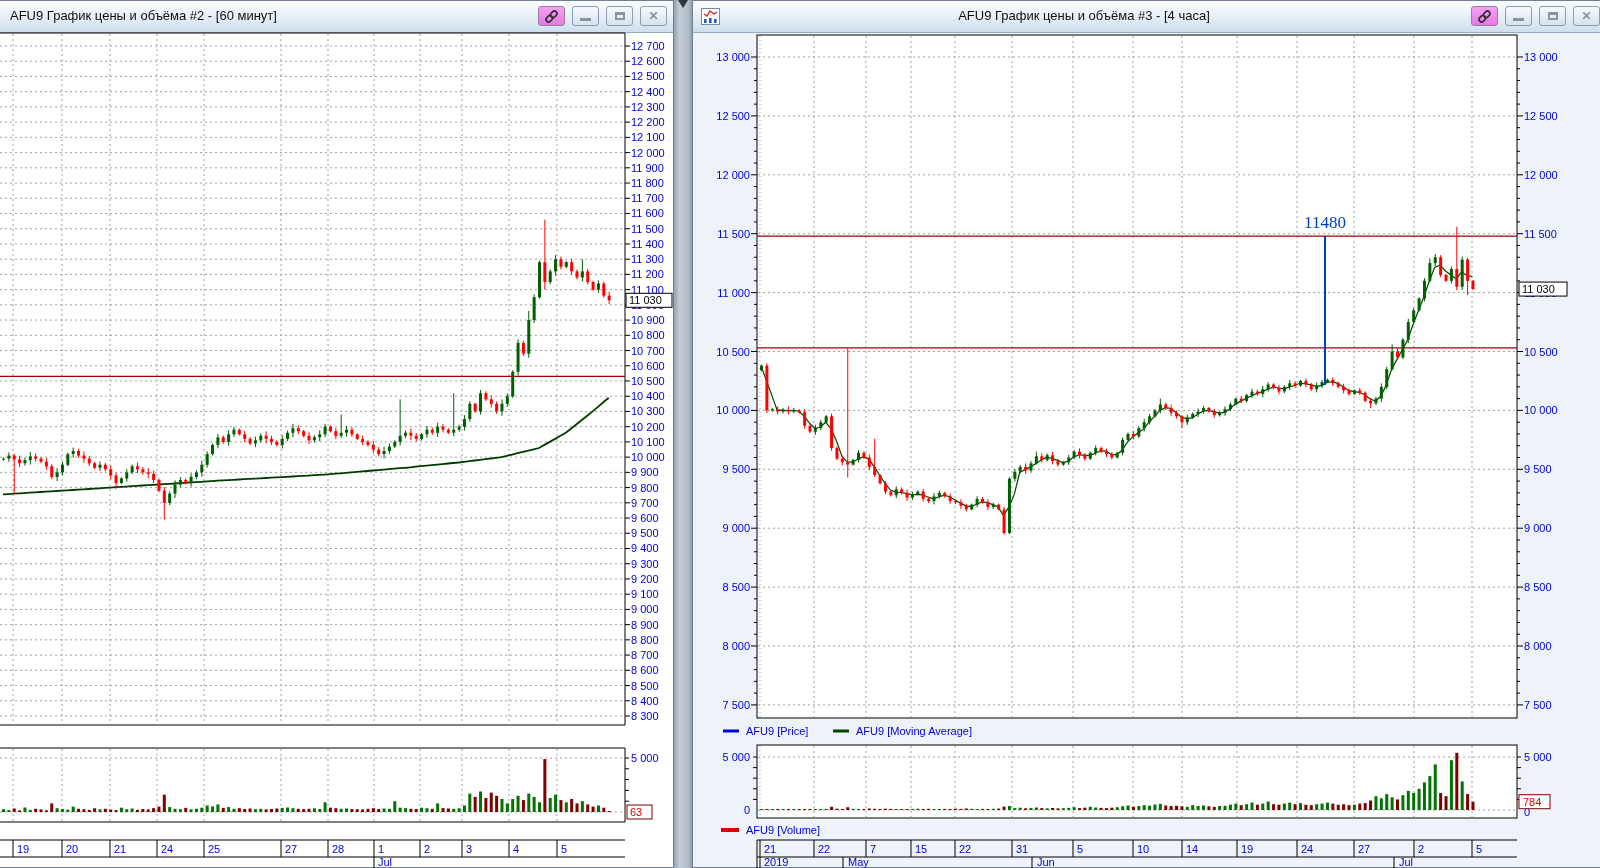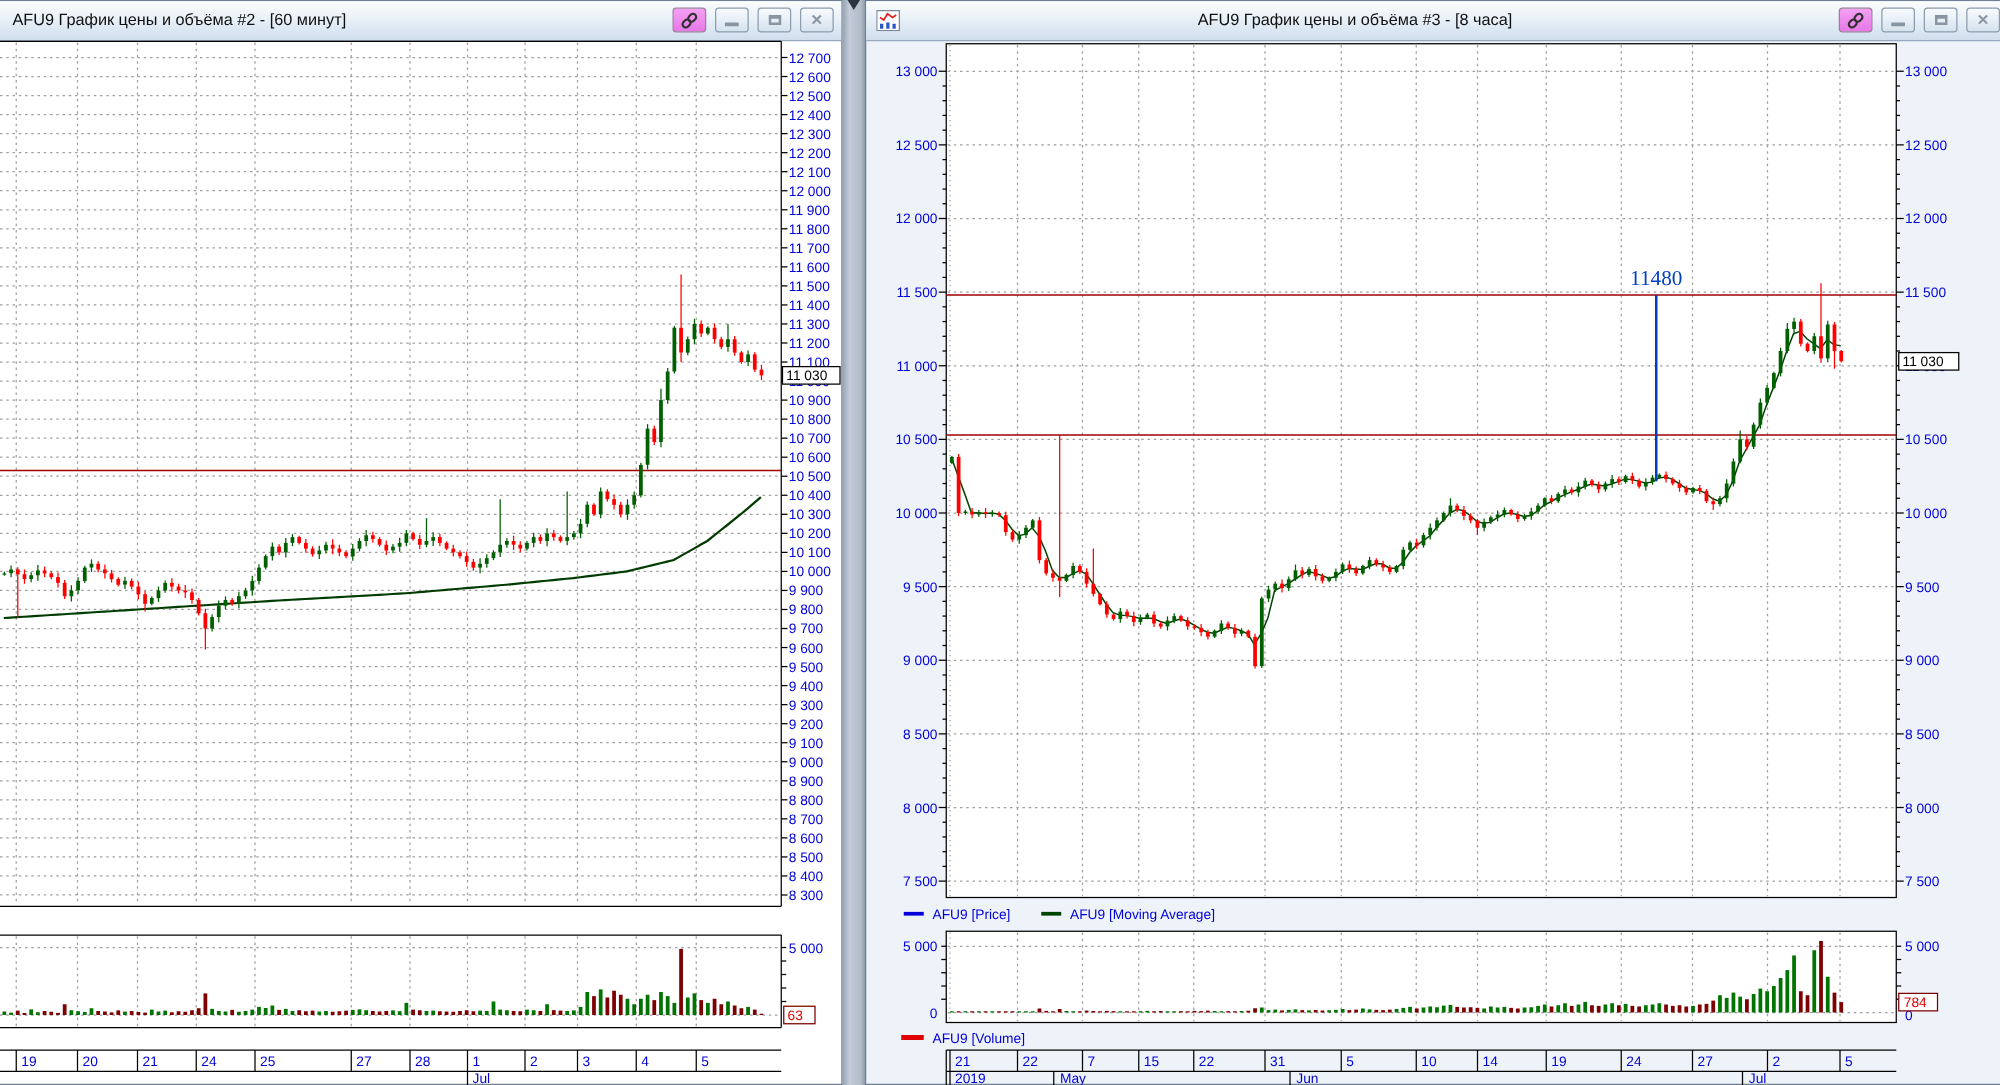--- a/index.html
+++ b/index.html
@@ -59,21 +59,21 @@
 
   <div class="win win-right">
     <div class="titlebar">
       <svg class="winicon" viewBox="0 0 19 17">
         <rect x="0.5" y="0.5" width="18" height="16" fill="#ffffff" stroke="#7a8a9a"></rect>
         <polyline points="3,6 6,8 9,3 13,6 16,4" fill="none" stroke="#dd2222" stroke-width="1.4"></polyline>
         <rect x="3" y="11" width="2.6" height="4" fill="#2a57c8"></rect>
         <rect x="8" y="10" width="2.6" height="5" fill="#2a57c8"></rect>
         <rect x="13" y="11" width="2.6" height="4" fill="#2a57c8"></rect>
       </svg>
-      <div class="title" style="left:0;width:100%;text-align:center;padding-right:125px;box-sizing:border-box;">AFU9 График цены и объёма #3 - [8 часа]</div>
+      <div class="title" style="left:0;width:100%;text-align:center;padding-right:125px;box-sizing:border-box;">AFU9 График цены и объёма #3 - [4 часа]</div>
       <div class="tbtn link" style="left:778px;">
         <svg width="15" height="15" viewBox="0 0 14 14">
           <g fill="none" stroke="#303030" stroke-width="1.6" transform="rotate(-45 7 7)">
             <rect x="0.8" y="4.6" width="6.4" height="4.8" rx="2.4"></rect>
             <rect x="6.8" y="4.6" width="6.4" height="4.8" rx="2.4"></rect>
           </g>
         </svg>
       </div>
       <div class="tbtn" style="left:812px;">
         <div class="glyph-min"></div>

